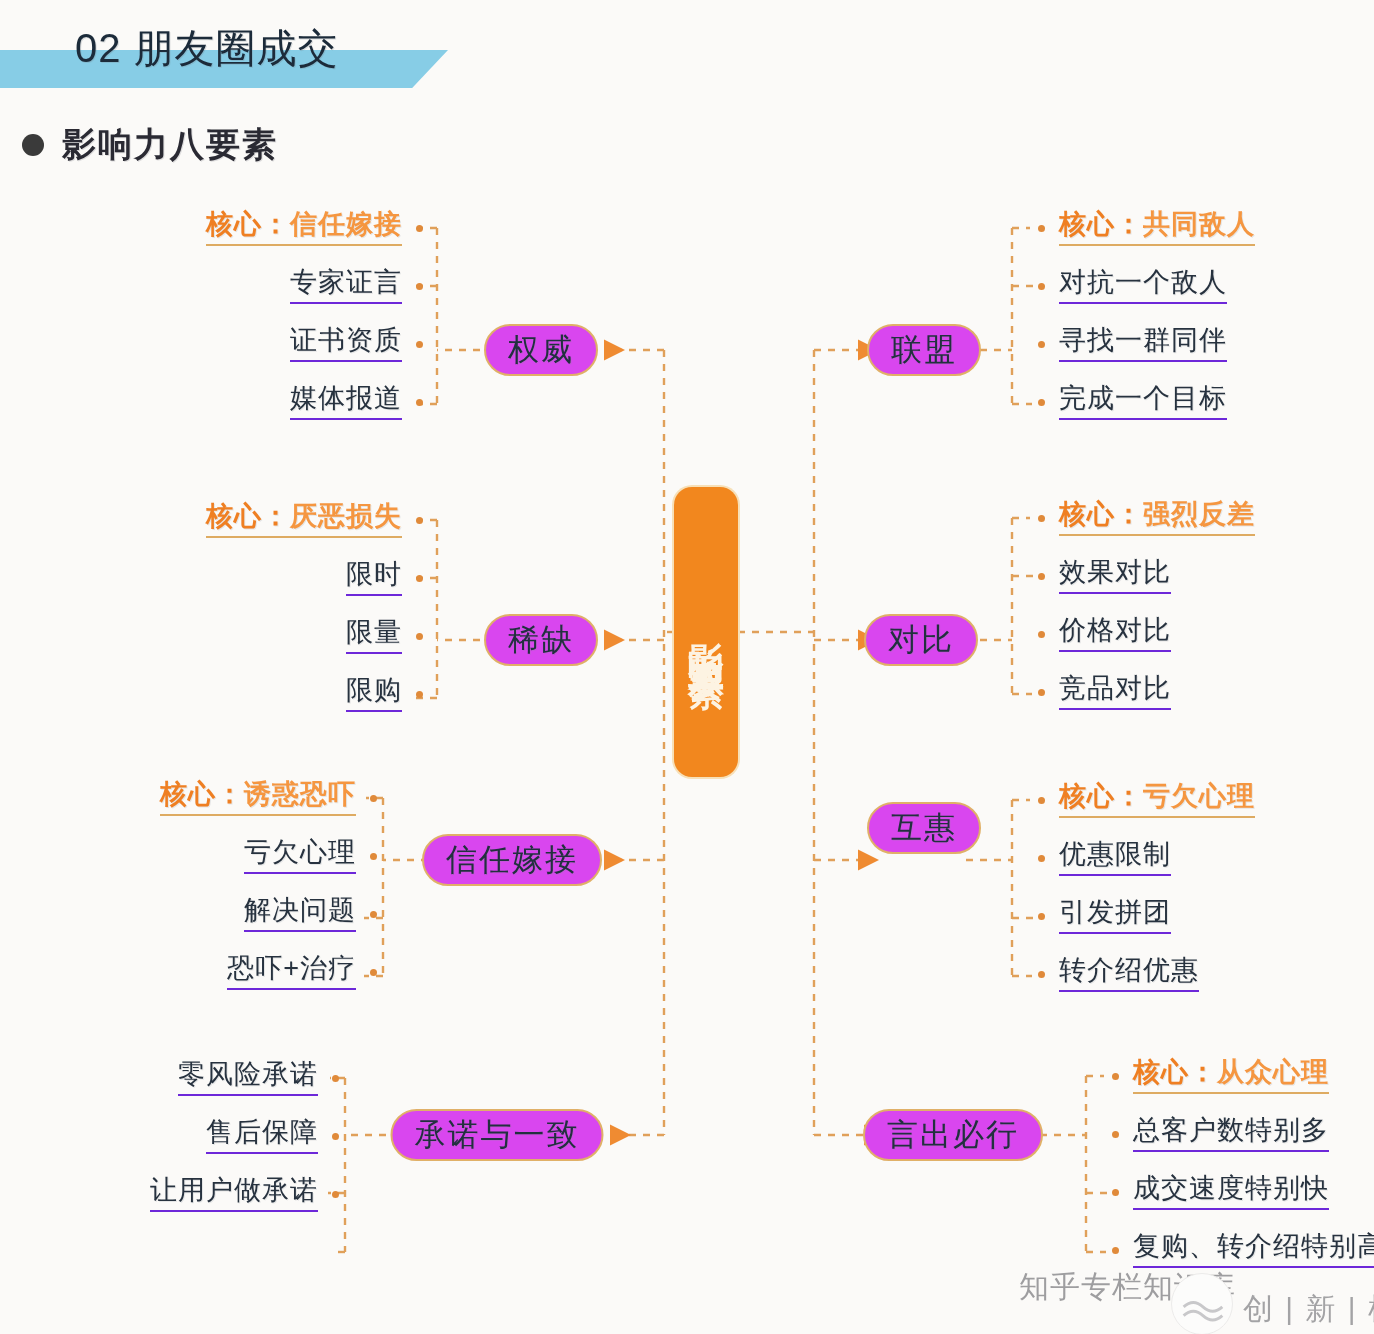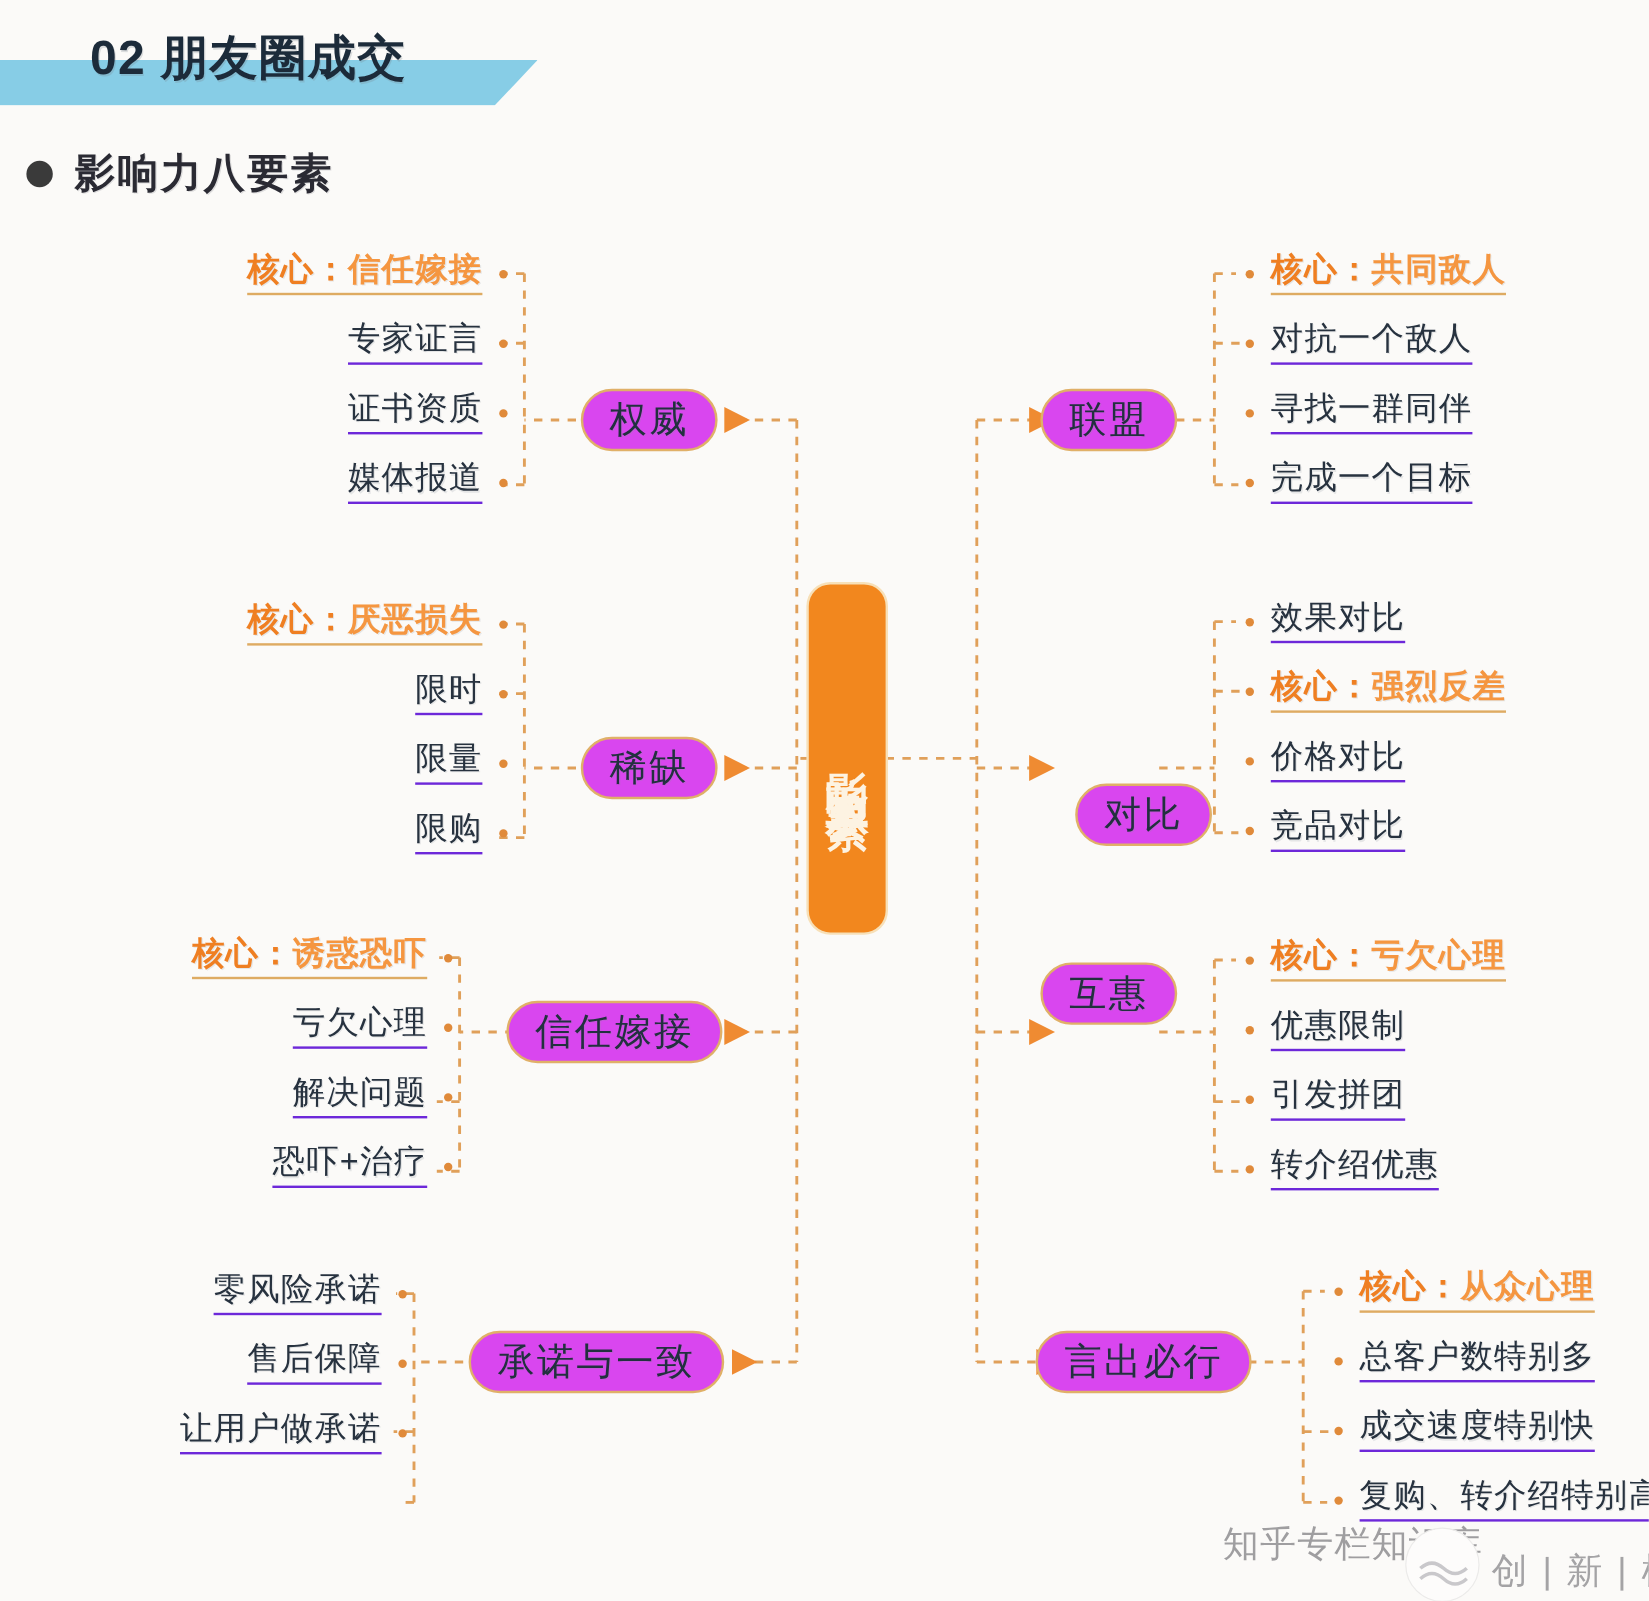--- a/index.html
+++ b/index.html
@@ -26,21 +26,21 @@
     position: absolute;
     left: 0; top: 50px;
     width: 448px; height: 38px;
     background: #87cde6;
     clip-path: polygon(0 0, 100% 0, 92% 100%, 0 100%);
   }
   #section-title {
     position: absolute;
     left: 75px; top: 21px;
     font-size: 40px;
-    font-weight: bold;
+    font-weight: normal;
     color: #1c2b3a;
     letter-spacing: 1px;
     white-space: nowrap;
     text-shadow: 1px 1px 0 rgba(120,130,140,.25);
   }
   #subtitle-row {
     position: absolute;
     left: 22px; top: 122px;
     display: flex;
     align-items: center;
@@ -288,21 +288,21 @@
 
   <div class="capsule" style="left:541px; top:350px;">
     <span class="capsule-label">权威</span>
   </div>
   <div class="capsule" style="left:924px; top:350px;">
     <span class="capsule-label">联盟</span>
   </div>
   <div class="capsule" style="left:541px; top:640px;">
     <span class="capsule-label">稀缺</span>
   </div>
-  <div class="capsule" style="left:953px; top:640px;margin-top:39px;">
+  <div class="capsule" style="left:921px; top:640px;">
     <span class="capsule-label">对比</span>
   </div>
   <div class="capsule" style="left:512px; top:860px;">
     <span class="capsule-label">信任嫁接</span>
   </div>
   <div class="capsule" style="left:924px; top:828px;">
     <span class="capsule-label">互惠</span>
   </div>
   <div class="capsule" style="left:497px; top:1135px;">
     <span class="capsule-label">承诺与一致</span>
@@ -362,27 +362,27 @@
       <span class="leaf-text">限量</span>
       <span class="leaf-dot"></span>
     </div>
     <div class="leaf-row">
       <span class="leaf-text">限购</span>
       <span class="leaf-dot"></span>
     </div>
   </div>
 
   <div class="leaf-group right" style="left:1038px; top:489px;">
+    <div class="leaf-row core">
+      <span class="leaf-dot"></span>
+      <span class="leaf-text"><span class="core-key">核心：</span><span class="core-val">强烈反差</span></span>
+    </div>
     <div class="leaf-row">
       <span class="leaf-dot"></span>
       <span class="leaf-text">效果对比</span>
-    </div>
-    <div class="leaf-row core">
-      <span class="leaf-dot"></span>
-      <span class="leaf-text"><span class="core-key">核心：</span><span class="core-val">强烈反差</span></span>
     </div>
     <div class="leaf-row">
       <span class="leaf-dot"></span>
       <span class="leaf-text">价格对比</span>
     </div>
     <div class="leaf-row">
       <span class="leaf-dot"></span>
       <span class="leaf-text">竞品对比</span>
     </div>
   </div>

